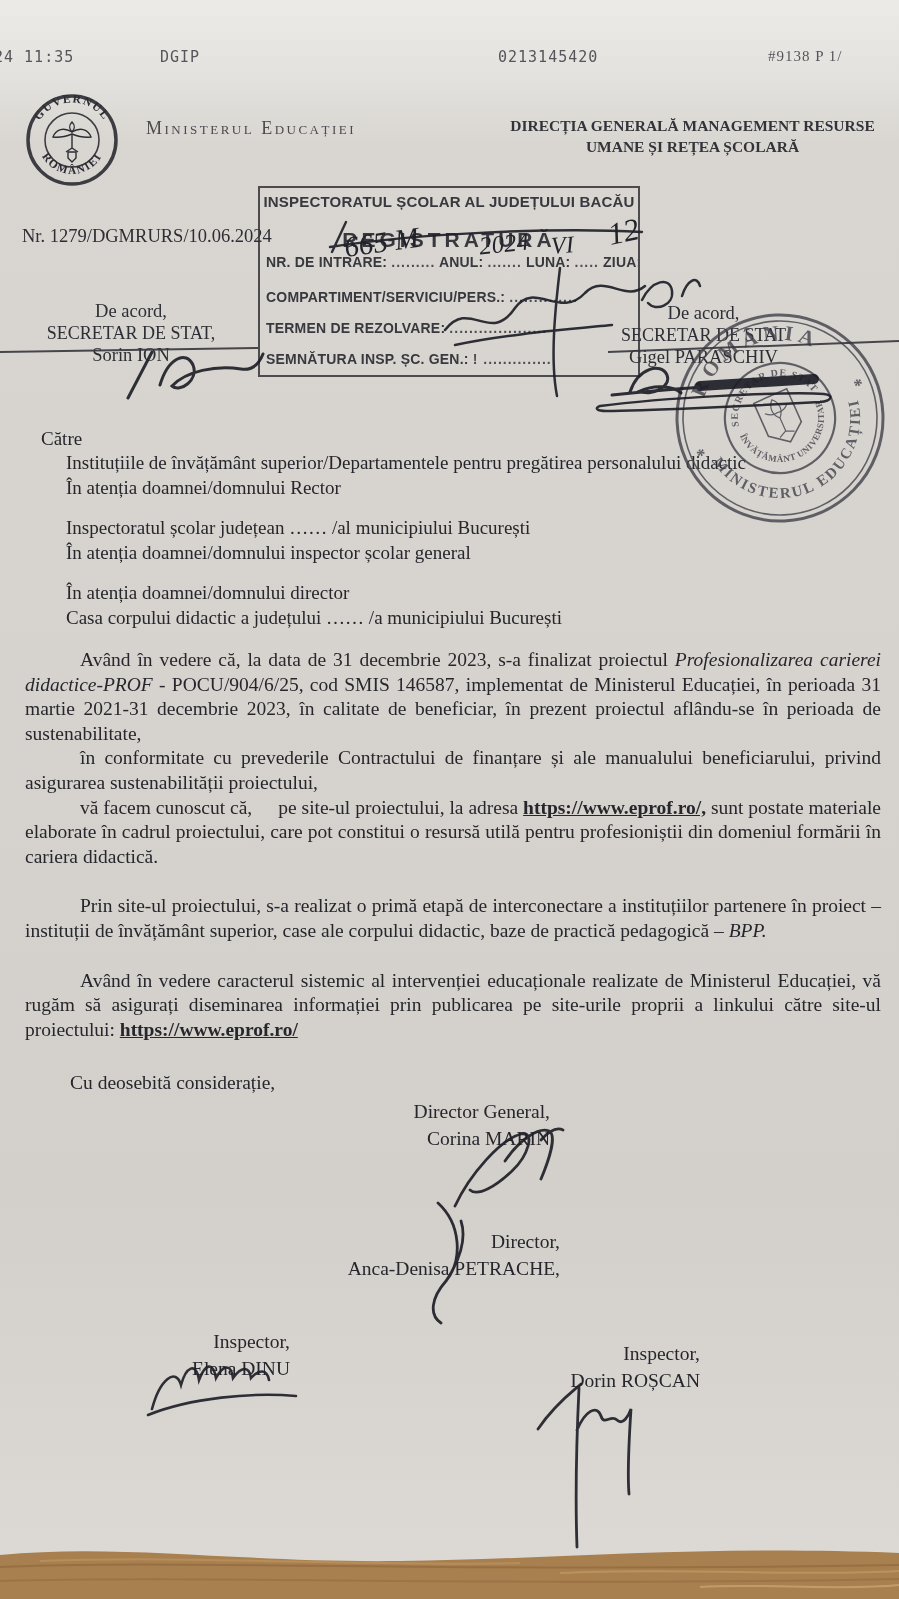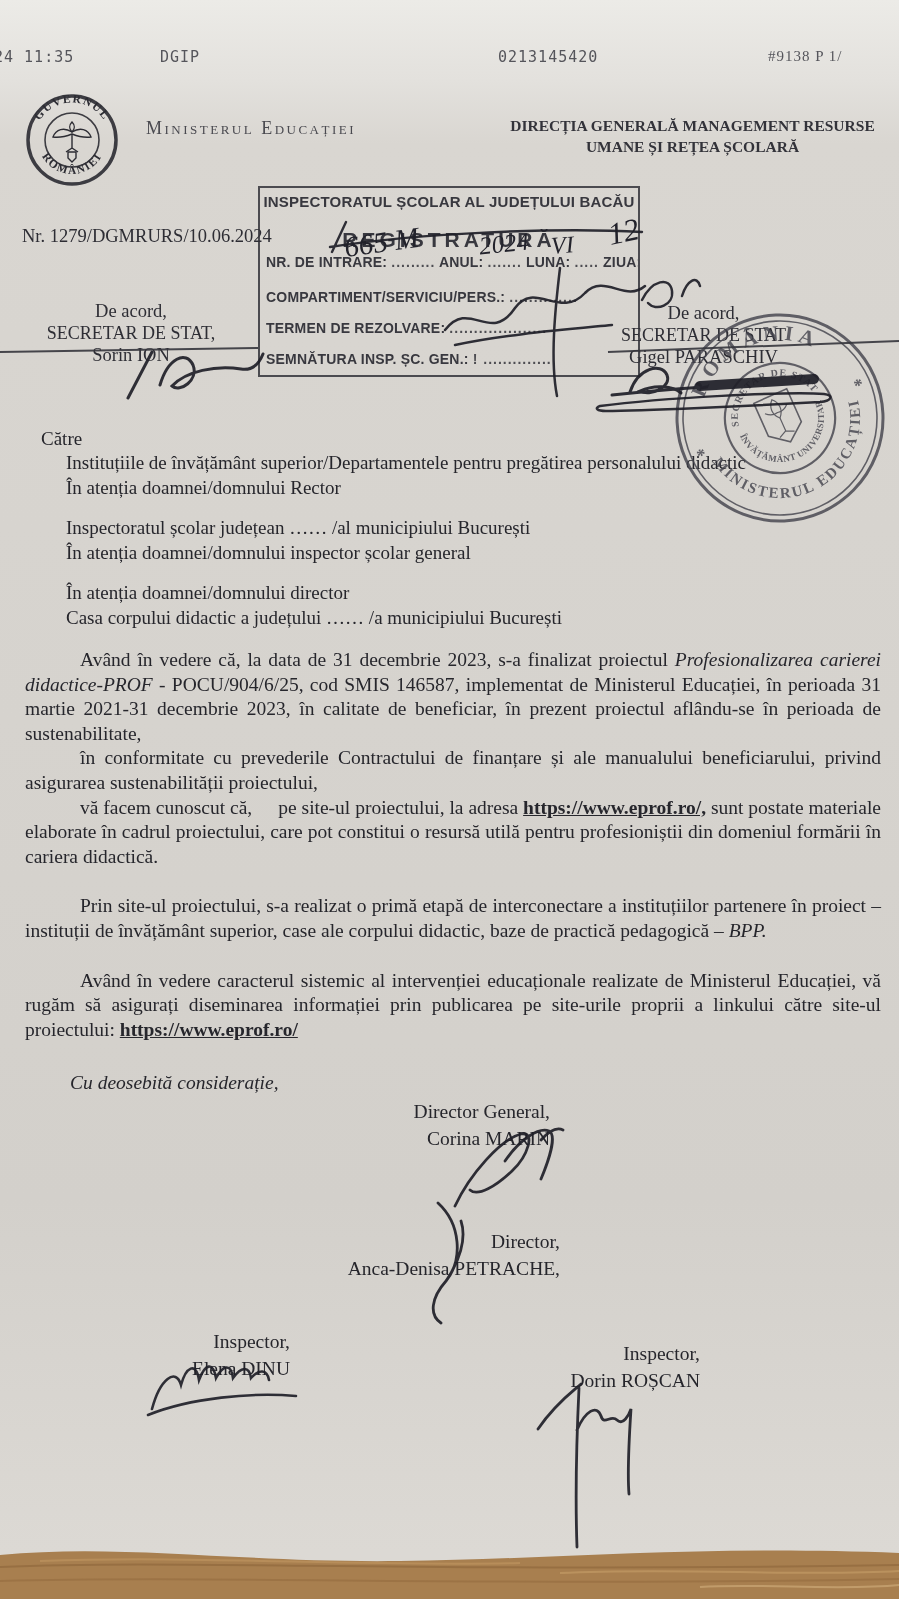--- a/index.html
+++ b/index.html
@@ -55,21 +55,21 @@
   .recipients{position:absolute;left:66px;top:450px;width:800px;font-size:19px;line-height:25px;}
   .recipients .grp{margin-bottom:15px;}
 
   .body-text{position:absolute;left:25px;top:648px;width:856px;font-size:19.5px;line-height:24.6px;text-align:justify;}
   .body-text p{margin:0;text-indent:55px;}
   .mb{margin-bottom:25px !important;}
   .it{font-style:italic;}
   .lnk{font-weight:bold;text-decoration:underline;}
   .gapx{display:inline-block;width:26px;}
 
-  .closing{position:absolute;left:70px;top:1072px;font-size:19.5px;font-style:italic;}
+  .closing{position:absolute;left:70px;top:1072px;font-size:19.5px;}
 
   .sigblock{position:absolute;text-align:right;font-size:19.5px;line-height:27px;color:#26262c;}
   .sig-dg{left:310px;top:1098px;width:240px;}
   .sig-dir{left:300px;top:1228px;width:260px;}
   .sig-il{left:120px;top:1328px;width:170px;}
   .sig-ir{left:530px;top:1340px;width:170px;}
 
   .overlay,.stamp-wrap{position:absolute;left:0;top:0;pointer-events:none;}
   .overlay{z-index:6;}
   .stamp-wrap{z-index:5;}

